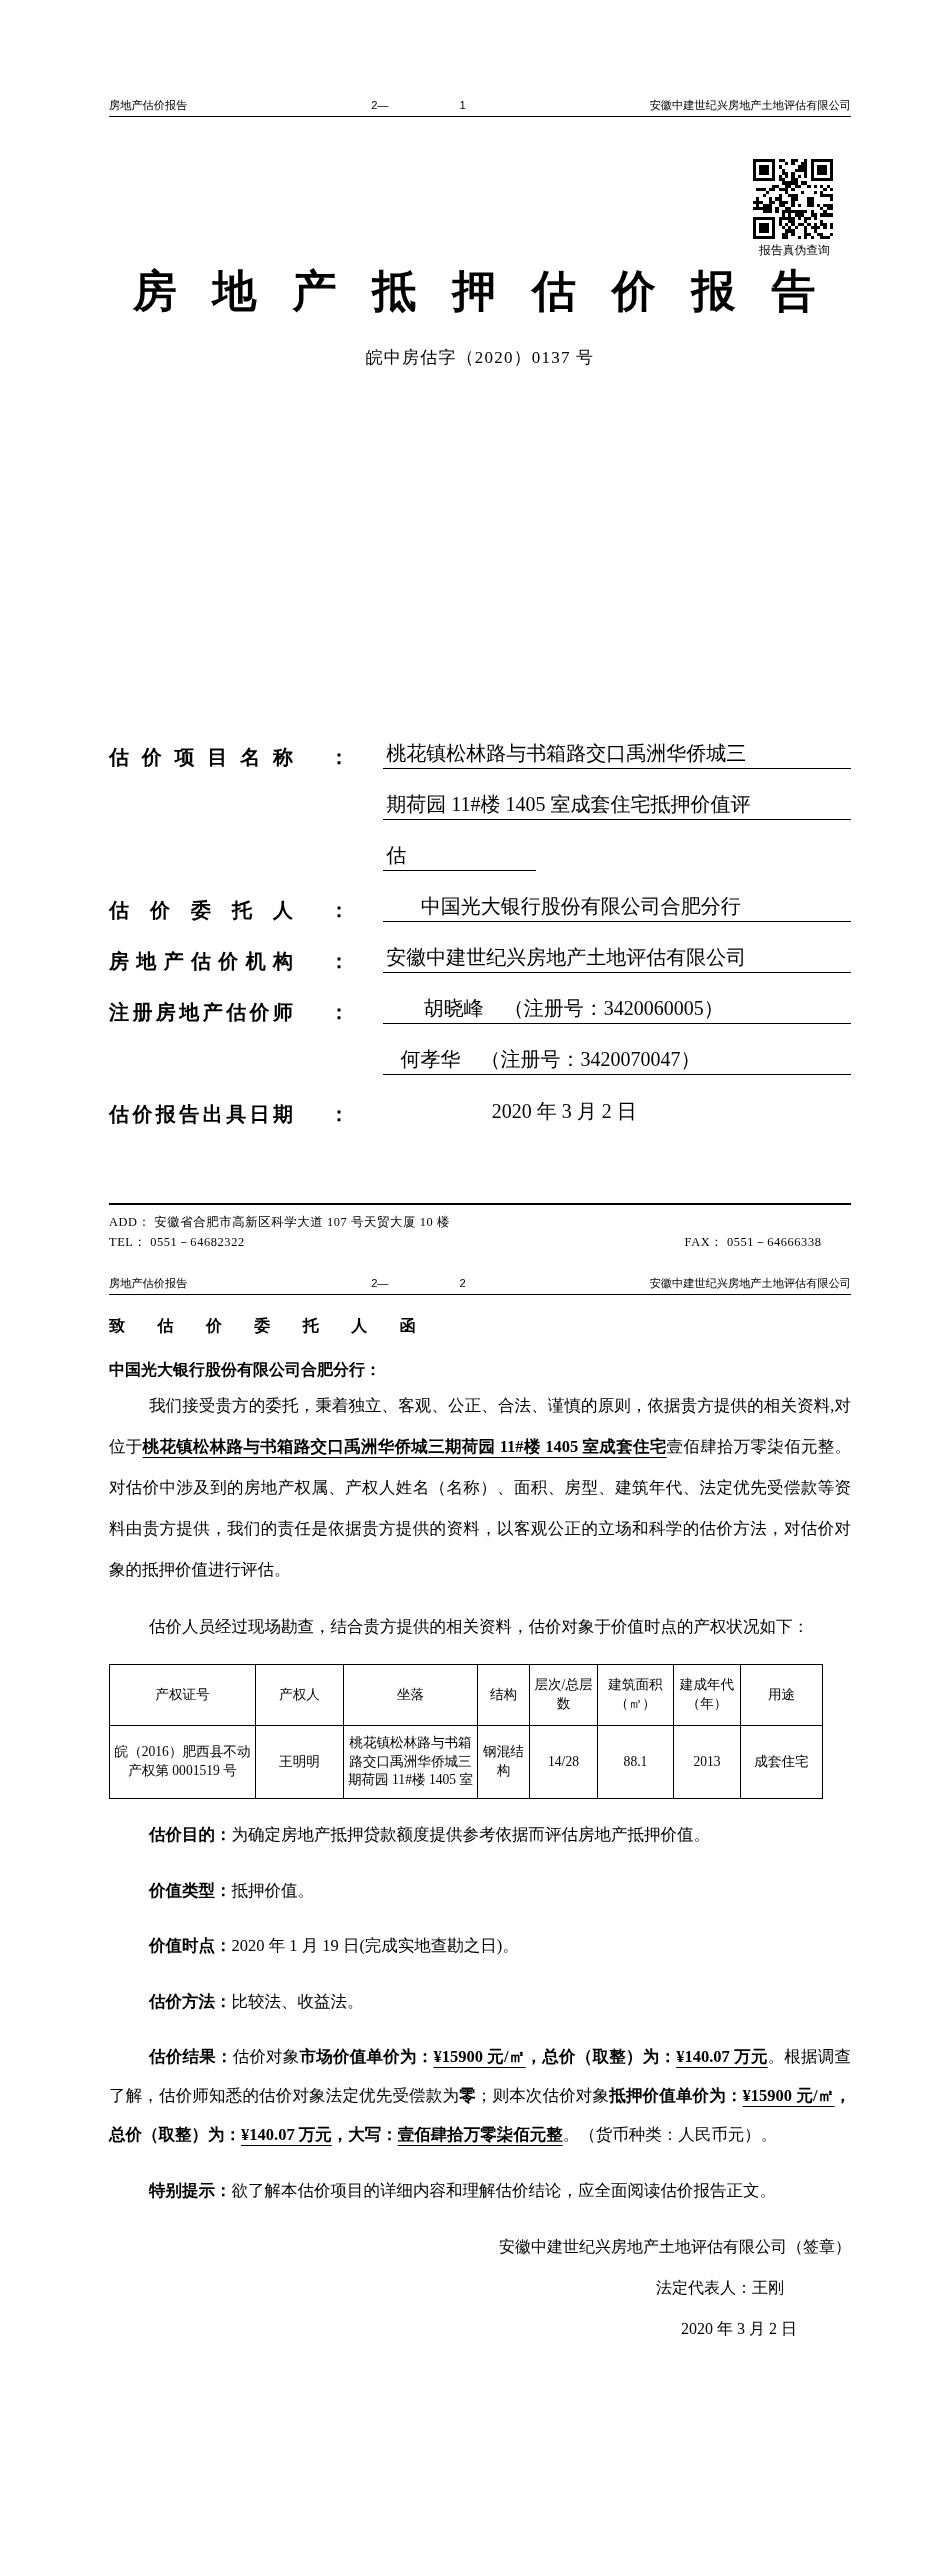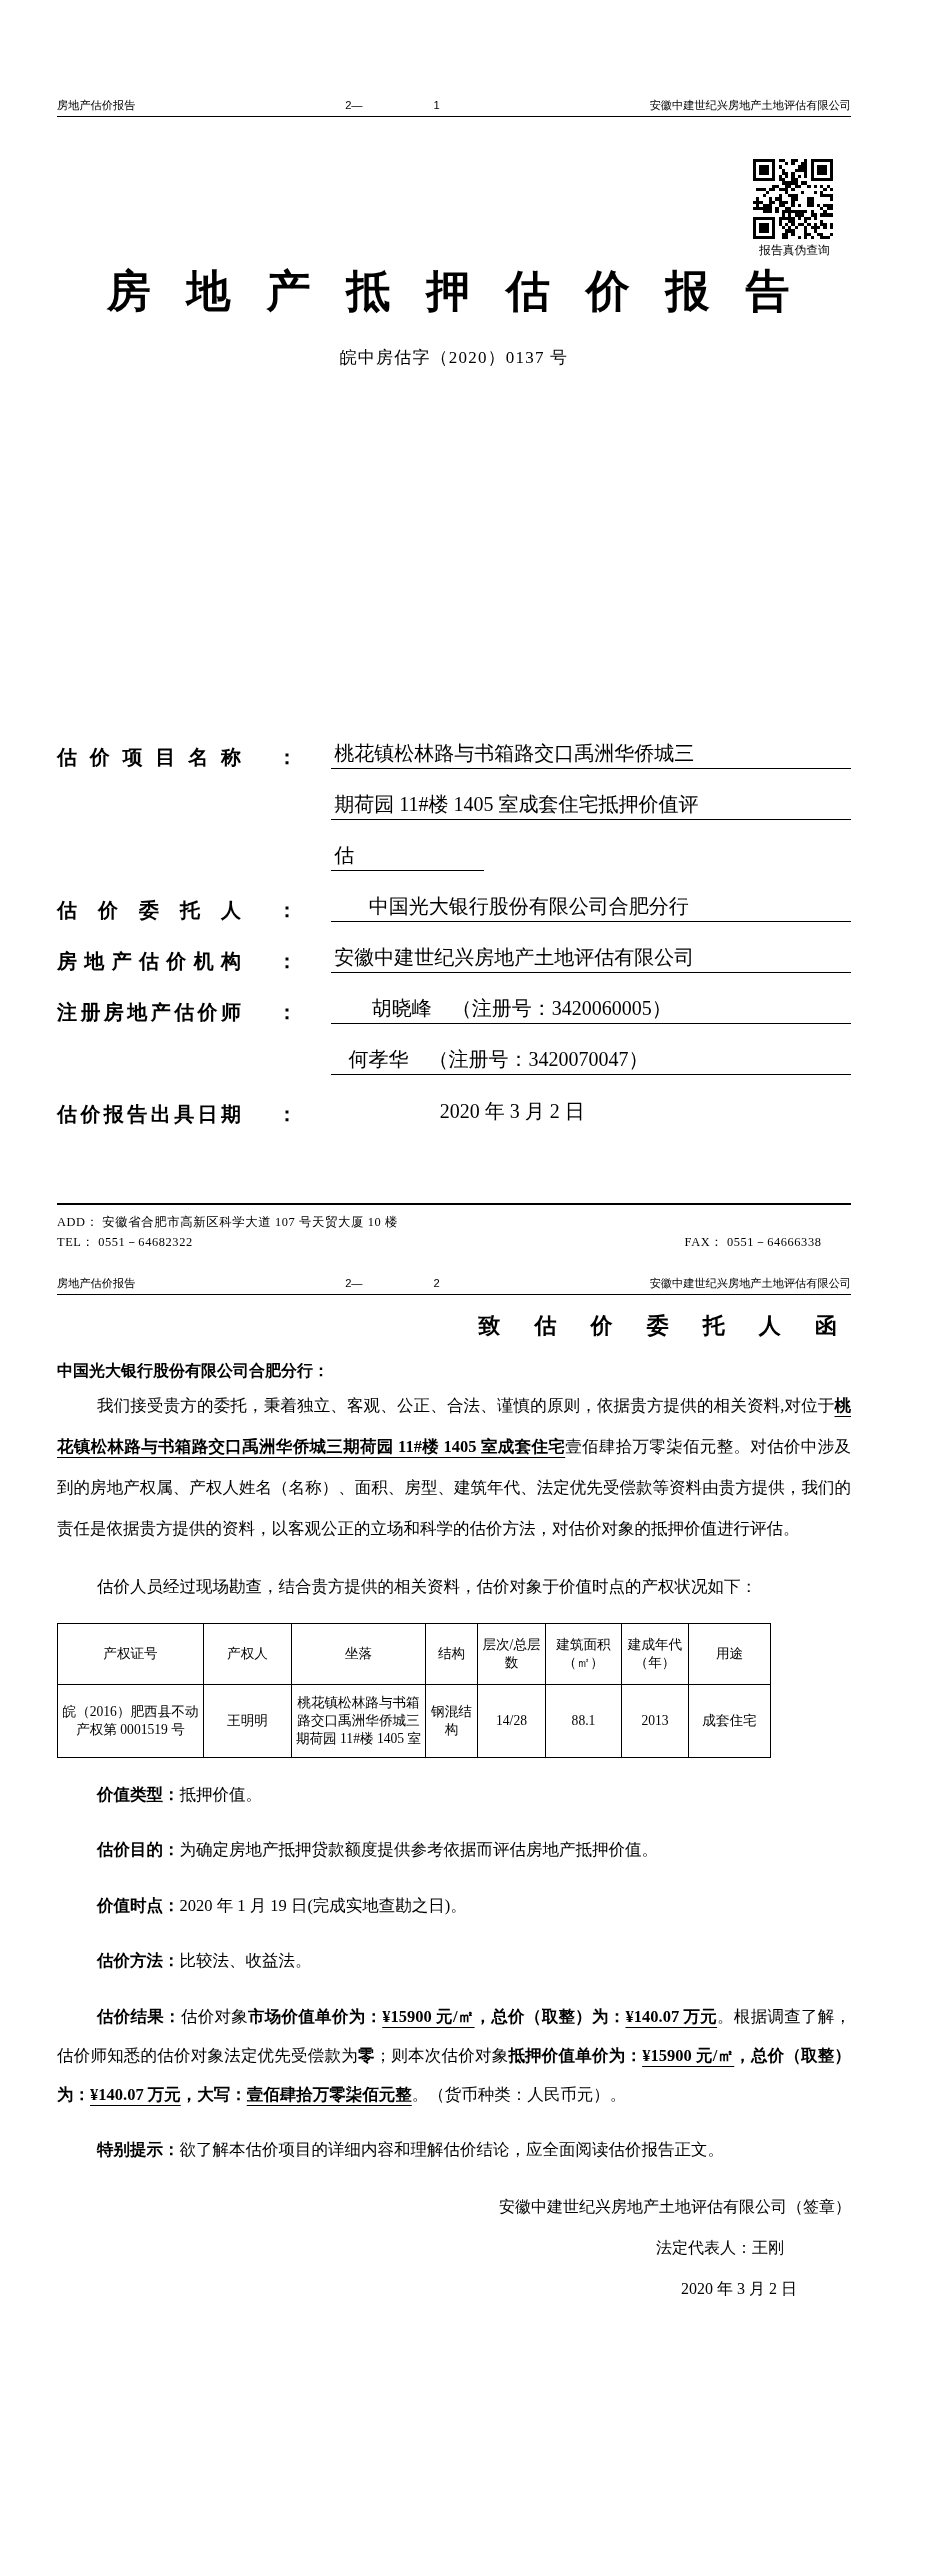--- a/index.html
+++ b/index.html
@@ -1,21 +1,21 @@
 <!DOCTYPE html>
 <html style="font-size:9.4px"><head>
 <meta charset="utf-8">
 <style>
   html,body{margin:0;padding:0;}
   body{
     width:936px;height:2576px;background:#ffffff;color:#000;
     font-family:"Liberation Serif","DejaVu Serif",serif;
     overflow:hidden;position:relative;
   }
-  .page{position:relative;padding-left:57px;padding-right:85px;}
+  .page{position:relative;padding-left:109px;padding-right:85px;}
   
   .doc-header{
     display:flex;align-items:flex-end;
     font-family:"Liberation Sans","DejaVu Sans",sans-serif;
     font-size:11.2px;line-height:15.3px;
     border-bottom:1.8px solid #000;padding-bottom:2.9px;
   }
   .doc-header .sp{flex:1;}
   .doc-header .pgsep{margin-right:71px;}
   .p1-header{padding-top:98px;}
@@ -46,23 +46,23 @@
   }
   .fcolon{width:17.7px;flex:none;font-weight:bold;font-family:"Liberation Sans",sans-serif;}
   .fvalue{flex:1;border-bottom:1.2px solid #000;padding:0 2.4px 2.4px 3.5px;white-space:nowrap;}
   .fvalue.short{flex:none;width:147px;}
   .fvalue.ind1{padding-left:38px;margin-top:19px;}
   .fvalue.ind2{padding-left:41px;}
   .fvalue.ind3{padding-left:17.7px;}
   .fvalue.plain{border-bottom:none;padding-left:109px;}
   
   .letter-title{
-    margin-top:15.3px;text-align:right;
+    margin-top:15.3px;text-align:left;
     font-family:"Liberation Sans",sans-serif;font-weight:bold;
-    font-size:22px;line-height:31px;letter-spacing:14px;white-space:nowrap;
+    font-size:16px;line-height:31px;letter-spacing:14px;white-space:nowrap;
   }
   .salutation{
     margin-top:17.7px;font-size:16px;line-height:21px;font-weight:bold;
     font-family:"Liberation Sans",sans-serif;
   }
   .para{font-size:16.5px;line-height:41px;text-align:justify;text-indent:40px;}
   .para.tight{line-height:38px;}
   .p-first{margin-top:4.7px;}
   .u-bold{font-weight:bold;text-decoration:underline;text-decoration-thickness:1.2px;text-underline-offset:5.3px;}
   .b{font-weight:bold;font-family:"Liberation Sans",sans-serif;}
@@ -506,22 +506,22 @@
         <td>钢混结构</td>
         <td>14/28</td>
         <td>88.1</td>
         <td>2013</td>
         <td>成套住宅</td>
       </tr>
     </tbody>
   </table>
 
   <div class="items">
+    <p class="para tight"><span class="b">估价目的：</span><span>为确定房地产抵押贷款额度提供参考依据而评估房地产抵押价值。</span></p>
     <p class="para tight"><span class="b">价值类型：</span><span>抵押价值。</span></p>
-    <p class="para tight"><span class="b">估价目的：</span><span>为确定房地产抵押贷款额度提供参考依据而评估房地产抵押价值。</span></p>
     <p class="para tight"><span class="b">价值时点：</span><span>2020 年 1 月 19 日(完成实地查勘之日)。</span></p>
     <p class="para tight"><span class="b">估价方法：</span><span>比较法、收益法。</span></p>
     <p class="para tight"><span class="b">估价结果：</span><span>估价对象</span><span class="b">市场价值单价为：</span><span class="u">¥15900 元/㎡</span><span class="b">，总价（取整）为：</span><span class="u">¥140.07 万元</span><span>。根据调查了解，估价师知悉的估价对象法定优先受偿款为</span><span class="b">零</span><span>；则本次估价对象</span><span class="b">抵押价值单价为：</span><span class="u">¥15900 元/㎡</span><span class="b">，总价（取整）为：</span><span class="u">¥140.07 万元</span><span class="b">，大写：</span><span class="u">壹佰肆拾万零柒佰元整</span><span>。（货币种类：人民币元）。</span></p>
     <p class="para tight"><span class="b">特别提示：</span><span>欲了解本估价项目的详细内容和理解估价结论，应全面阅读估价报告正文。</span></p>
   </div>
 
   <div class="sig">
     <div class="l1">安徽中建世纪兴房地产土地评估有限公司（签章）</div>
     <div class="l2">法定代表人：王刚</div>
     <div class="l3">2020 年 3 月 2 日</div>

